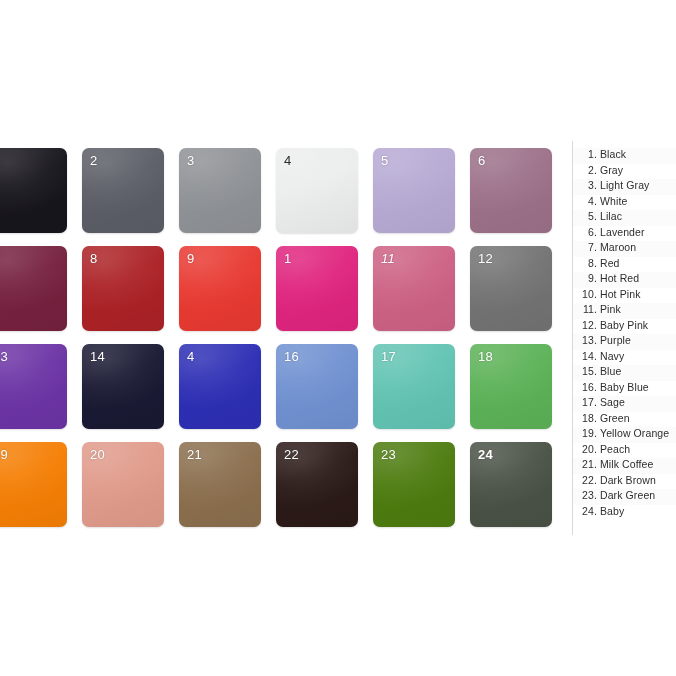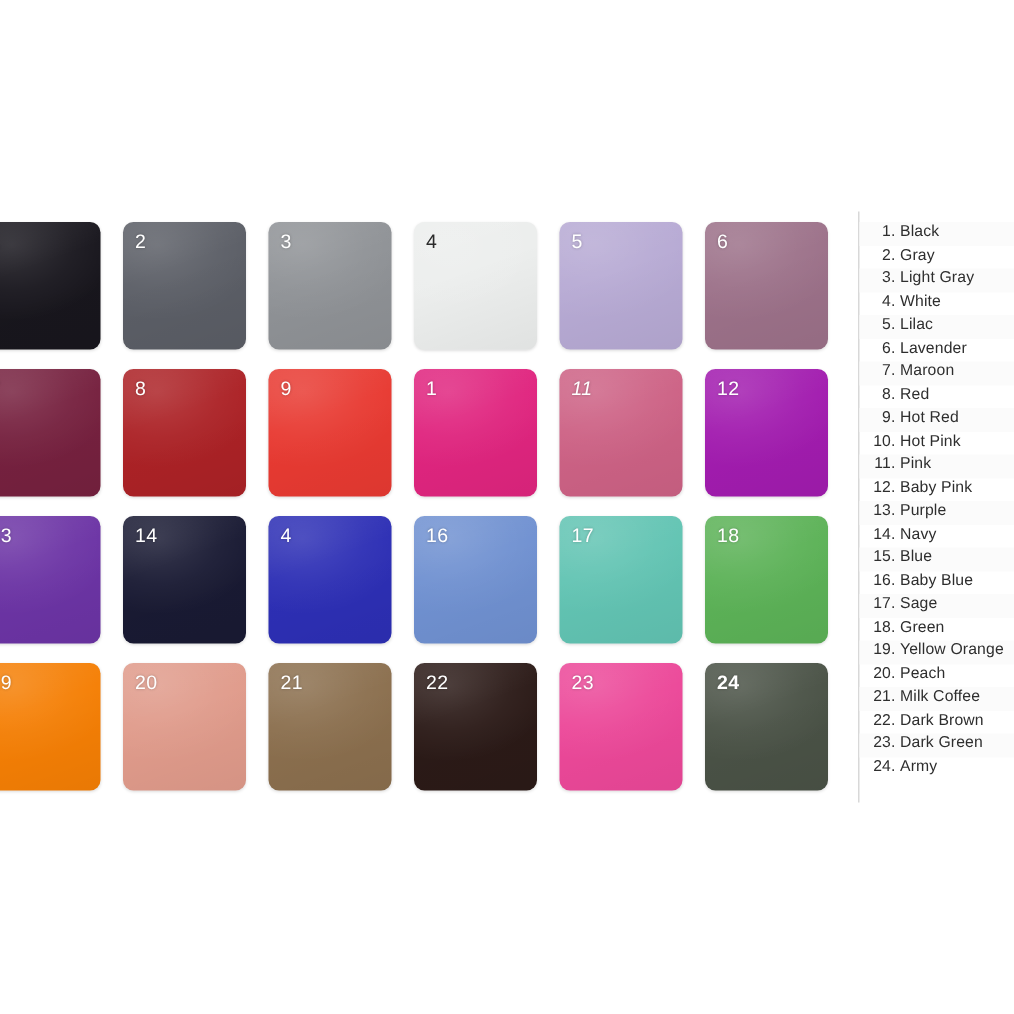--- a/index.html
+++ b/index.html
@@ -124,21 +124,21 @@
     </div>
     <div class="swatch" title="Hot Red" style="background: rgb(232, 58, 50);">
       <span class="swatch-number">9</span>
     </div>
     <div class="swatch" title="Hot Pink" style="background: rgb(224, 37, 127);">
       <span class="swatch-number">1</span>
     </div>
     <div class="swatch" title="Pink" style="background: rgb(205, 98, 133); font-style: italic;">
       <span class="swatch-number">11</span>
     </div>
-    <div class="swatch" title="Baby Pink" style="background: #a21caf;">
+    <div class="swatch" title="Baby Pink" style="background: #737373;">
       <span class="swatch-number">12</span>
     </div>
     <div class="swatch" title="Purple" style="background: rgb(108, 52, 165);">
       <span class="swatch-number">13</span>
     </div>
     <div class="swatch" title="Navy" style="background: rgb(25, 26, 51);">
       <span class="swatch-number">14</span>
     </div>
     <div class="swatch" title="Blue" style="background: rgb(45, 47, 181);">
       <span class="swatch-number">4</span>
@@ -157,21 +157,21 @@
     </div>
     <div class="swatch" title="Peach" style="background: rgb(224, 155, 139);">
       <span class="swatch-number">20</span>
     </div>
     <div class="swatch" title="Milk Coffee" style="background: rgb(139, 111, 78); text-align: center;">
       <span class="swatch-number">21</span>
     </div>
     <div class="swatch" title="Dark Brown" style="background: rgb(43, 26, 23);">
       <span class="swatch-number">22</span>
     </div>
-    <div class="swatch" title="Dark Green" style="background: #ec4899; text-align: right;">
+    <div class="swatch" title="Dark Green" style="background: #4d7c0f; text-align: right;">
       <span class="swatch-number">23</span>
     </div>
     <div class="swatch" title="Army" style="background: rgb(74, 82, 70); font-weight: bold;">
       <span class="swatch-number">24</span>
     </div>
   </div>
 
 <div id="legend-panel">
     <div class="legend-row">
       <span class="legend-index">1.</span>
@@ -260,15 +260,15 @@
     <div class="legend-row">
       <span class="legend-index">22.</span>
       <span class="legend-label">Dark Brown</span>
     </div>
     <div class="legend-row">
       <span class="legend-index">23.</span>
       <span class="legend-label">Dark Green</span>
     </div>
     <div class="legend-row">
       <span class="legend-index">24.</span>
-      <span class="legend-label">Army</span>
+      <span class="legend-label">Baby</span>
     </div>
   </div>
 
 </body></html>

